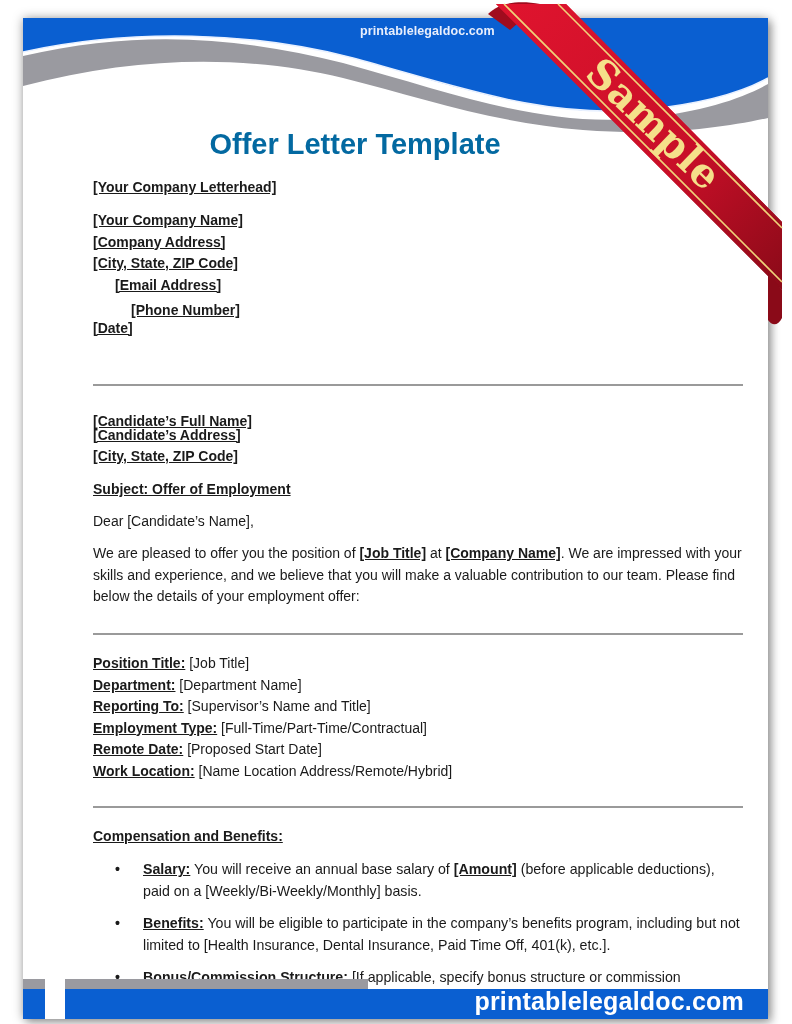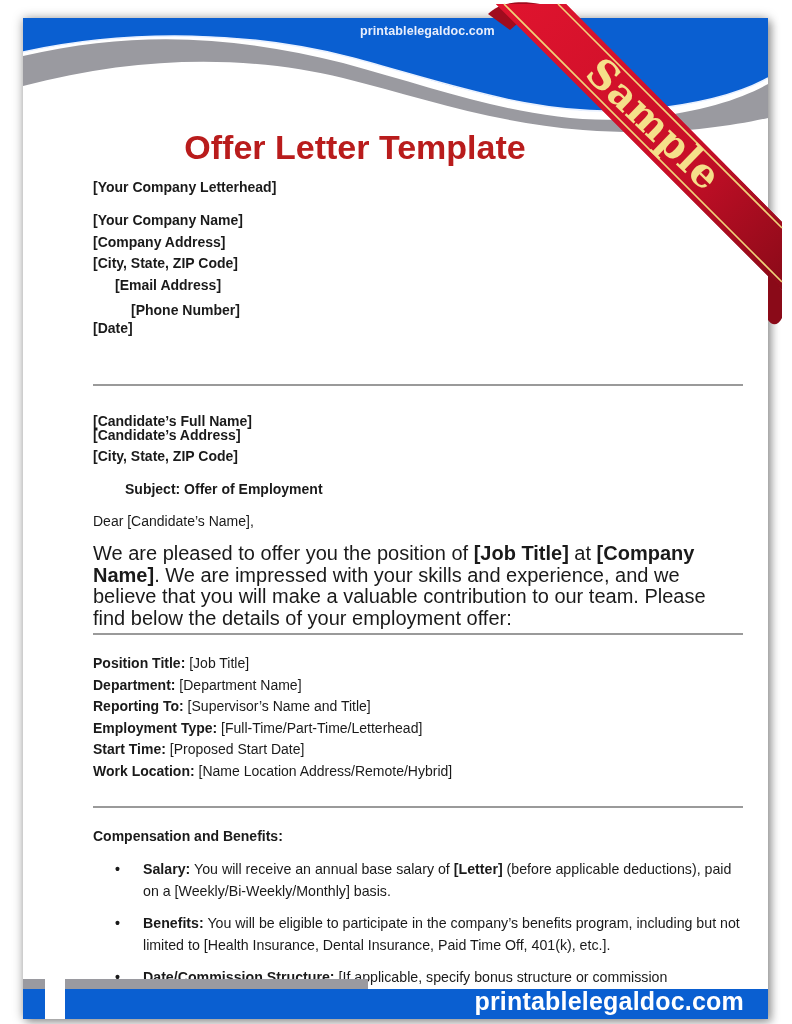--- a/index.html
+++ b/index.html
@@ -13,28 +13,28 @@
     overflow: hidden;
   }
   .header-svg { position: absolute; left: 0; top: 0; width: 745px; height: 120px; }
   .site-top {
     position: absolute; left: 337px; top: 6px; color: #e8eefc;
     font-size: 12.5px; font-weight: bold; letter-spacing: 0.1px;
   }
 
   .title {
     position: absolute; left: 0; width: 624px; top: 110px; text-align: center;
-    font-size: 34px; font-weight: bold; color: #b91c1c;
+    font-size: 29px; font-weight: bold; color: #0369a1;
     padding-left: 40px;
   }
 
   .content { position: absolute; left: 70px; top: 160px; width: 650px; font-size: 14px; }
   .line { position: absolute; left: 0; white-space: nowrap; }
-  .b { font-weight: bold; }
-  .para { position: absolute; left: 0; width: 650px; line-height: 21.5px; font-size: 20px; }
+  .b { font-weight: bold; text-decoration: underline; }
+  .para { position: absolute; left: 0; width: 650px; line-height: 21.5px; font-size: 14px; }
   .rule { position: absolute; left: 0; width: 650px; height: 2px; background: #9a9a9a; }
 
   .bullet-row { position: absolute; left: 22px; width: 620px; line-height: 21.5px; font-size: 14.2px; }
   .bullet-dot { position: absolute; left: 0; top: 0; font-weight: bold; }
   .bullet-text { position: absolute; left: 28px; width: 600px; }
 
   .footer-svg { position: absolute; left: 0; bottom: 0; width: 745px; height: 40px; }
   .site-bottom {
     position: absolute; right: 24px; bottom: 3px; color: #ffffff;
     font-size: 25px; font-weight: bold; letter-spacing: 0.2px;
@@ -74,53 +74,53 @@
     <div class="line b" style="top:98.5px;padding-left:22px;">[Email Address]</div>
     <div class="line b" style="top:124px;padding-left:38px;">[Phone Number]</div>
     <div class="line b" style="top:141.5px;">[Date]</div>
 
     <div class="rule" style="top:206px;"></div>
 
     <div class="line b" style="top:235px;">[Candidate’s Full Name]</div>
     <div class="line b" style="top:248.5px;">[Candidate’s Address]</div>
     <div class="line b" style="top:270px;">[City, State, ZIP Code]</div>
 
-    <div class="line b" style="top:303px;margin-left:32px;">Subject: Offer of Employment</div>
+    <div class="line b" style="top:303px;">Subject: Offer of Employment</div>
     <div class="line" style="top:335px;">Dear [Candidate’s Name],</div>
 
     <div class="para" style="top:365px;">
       <span>We are pleased to offer you the position of </span><span class="b">[Job Title]</span><span> at </span><span class="b">[Company Name]</span><span>. We are impressed with your skills and experience, and we believe that you will make a valuable contribution to our team. Please find below the details of your employment offer:</span>
     </div>
 
     <div class="rule" style="top:455px;"></div>
 
     <div class="line" style="top:477px;"><span class="b">Position Title:</span><span> [Job Title]</span></div>
     <div class="line" style="top:498.5px;"><span class="b">Department:</span><span> [Department Name]</span></div>
     <div class="line" style="top:520px;"><span class="b">Reporting To:</span><span> [Supervisor’s Name and Title]</span></div>
-    <div class="line" style="top:541.5px;"><span class="b">Employment Type:</span><span> [Full-Time/Part-Time/Letterhead]</span></div>
-    <div class="line" style="top:563px;"><span class="b">Start Time:</span><span> [Proposed Start Date]</span></div>
+    <div class="line" style="top:541.5px;"><span class="b">Employment Type:</span><span> [Full-Time/Part-Time/Contractual]</span></div>
+    <div class="line" style="top:563px;"><span class="b">Remote Date:</span><span> [Proposed Start Date]</span></div>
     <div class="line" style="top:584.5px;"><span class="b">Work Location:</span><span> [Name Location Address/Remote/Hybrid]</span></div>
 
     <div class="rule" style="top:628px;"></div>
 
     <div class="line b" style="top:650px;">Compensation and Benefits:</div>
 
     <div class="bullet-row" style="top:681px;height:44px;">
       <span class="bullet-dot">•</span>
-      <div class="bullet-text"><span class="b">Salary:</span><span> You will receive an annual base salary of </span><span class="b">[Letter]</span><span> (before applicable deductions), paid on a [Weekly/Bi-Weekly/Monthly] basis.</span></div>
+      <div class="bullet-text"><span class="b">Salary:</span><span> You will receive an annual base salary of </span><span class="b">[Amount]</span><span> (before applicable deductions), paid on a [Weekly/Bi-Weekly/Monthly] basis.</span></div>
     </div>
 
     <div class="bullet-row" style="top:735px;height:44px;">
       <span class="bullet-dot">•</span>
       <div class="bullet-text"><span class="b">Benefits:</span><span> You will be eligible to participate in the company’s benefits program, including but not limited to [Health Insurance, Dental Insurance, Paid Time Off, 401(k), etc.].</span></div>
     </div>
 
     <div class="bullet-row" style="top:789px;height:22px;">
       <span class="bullet-dot">•</span>
-      <div class="bullet-text" style="white-space:nowrap;"><span class="b">Date/Commission Structure:</span><span> [If applicable, specify bonus structure or commission</span></div>
+      <div class="bullet-text" style="white-space:nowrap;"><span class="b">Bonus/Commission Structure:</span><span> [If applicable, specify bonus structure or commission</span></div>
     </div>
   </div>
 
   <svg class="footer-svg" viewBox="0 0 745 40" preserveAspectRatio="none">
     <rect x="0" y="0" width="22" height="10" fill="#9a9aa0"></rect>
     <rect x="42" y="0" width="303" height="10" fill="#9a9aa0"></rect>
     <rect x="0" y="10" width="22" height="30" fill="#0a5fd1"></rect>
     <rect x="42" y="10" width="703" height="30" fill="#0a5fd1"></rect>
   </svg>
   <div class="site-bottom">printablelegaldoc.com</div>

